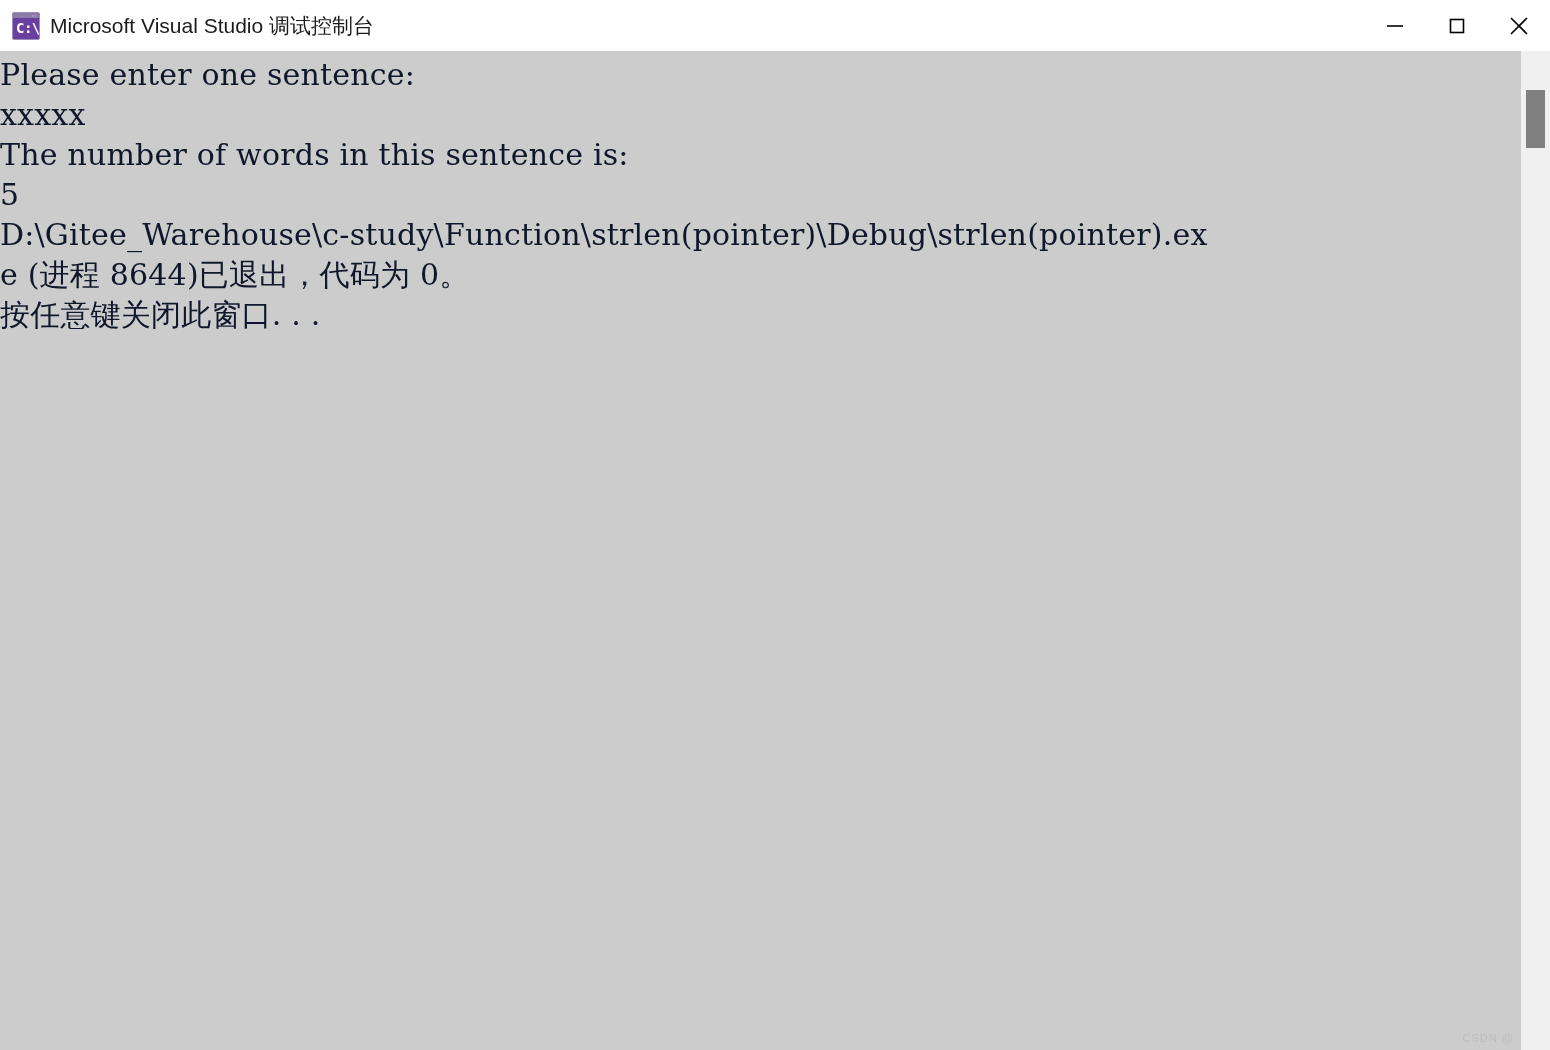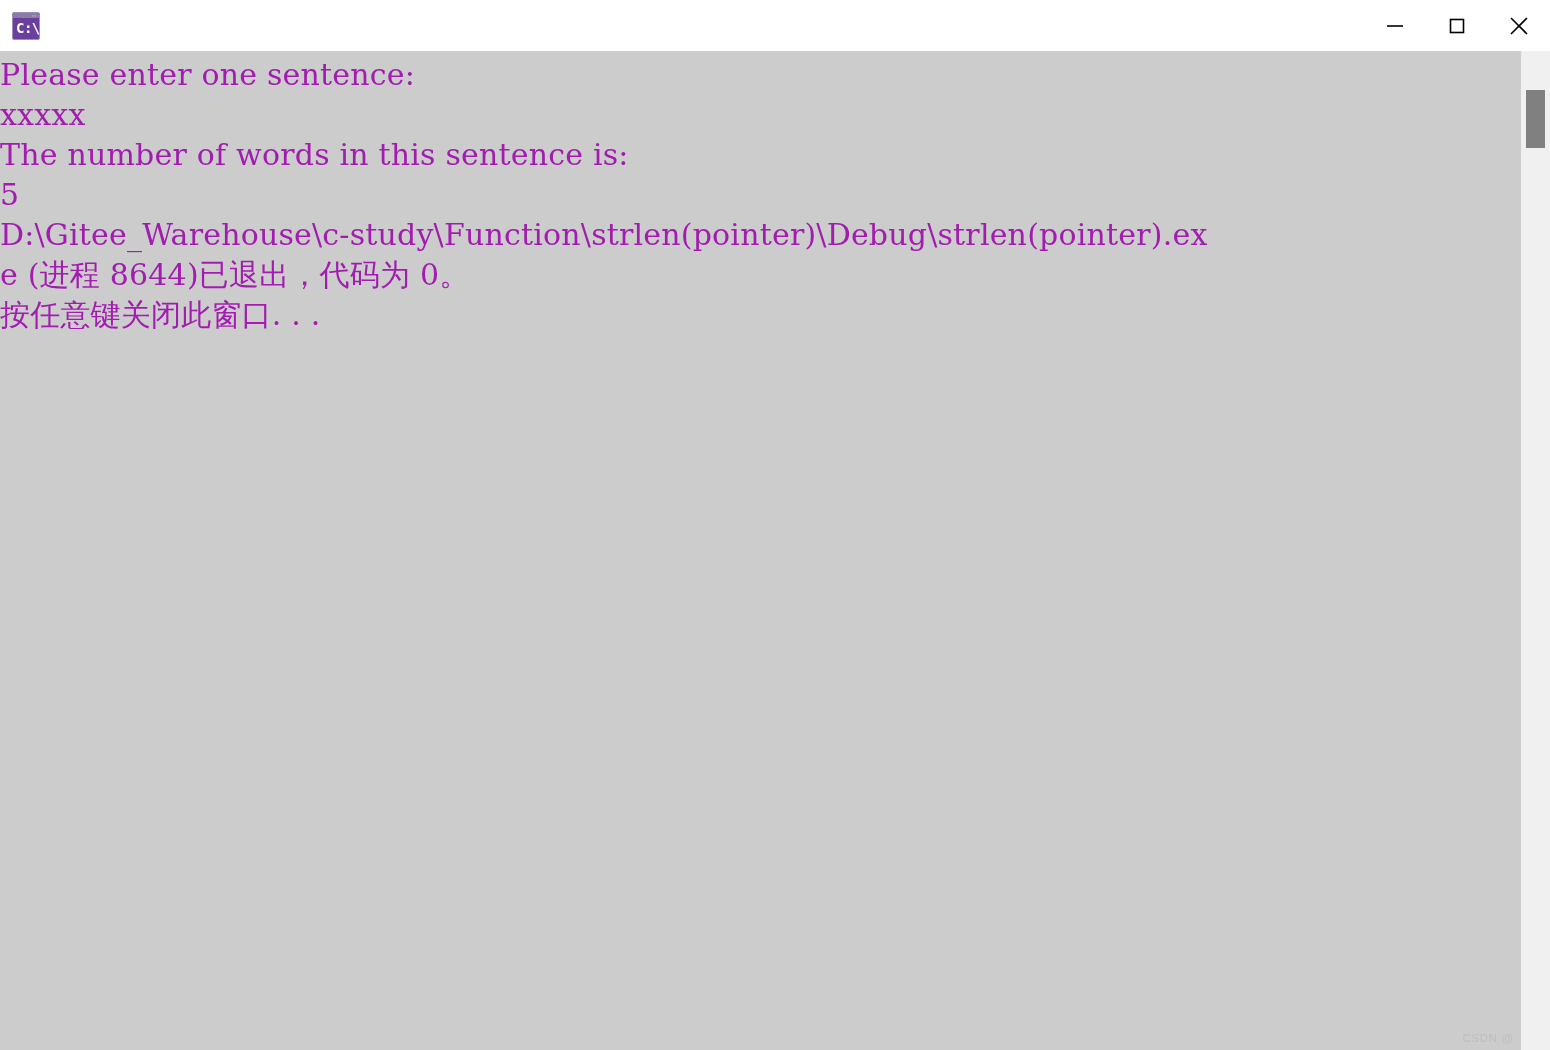--- a/index.html
+++ b/index.html
@@ -116,21 +116,21 @@
     overflow: hidden;
     box-sizing: border-box;
   }
 
   #console-text {
     margin: 0;
     padding: 0;
     font-family: "DejaVu Serif", "Liberation Serif", serif;
     font-size: 30px;
     line-height: 40px;
-    color: #a21caf;
+    color: #0f172a;
     white-space: pre;
     letter-spacing: 0.2px;
     position: absolute;
     left: 0;
     top: 4px;
     width: 1540px;
   }
 
   
   #scrollbar {
@@ -169,20 +169,21 @@
 <div id="window">
 
   <div id="titlebar">
 
     <div id="app-icon">
       <div class="icon-topbar"></div>
       <div class="icon-dots">▫▫</div>
       <div class="icon-text">C:\</div>
     </div>
 
+    <div id="title-text">Microsoft Visual Studio 调试控制台</div>
 
     <div id="window-controls">
       <button class="win-btn" title="最小化">
         <span>
           <svg width="24" height="24" viewBox="0 0 24 24">
             <line x1="4" y1="12" x2="20" y2="12" stroke="#000000" stroke-width="1.6"></line>
           </svg>
         </span>
       </button>
       <button class="win-btn" title="最大化">

